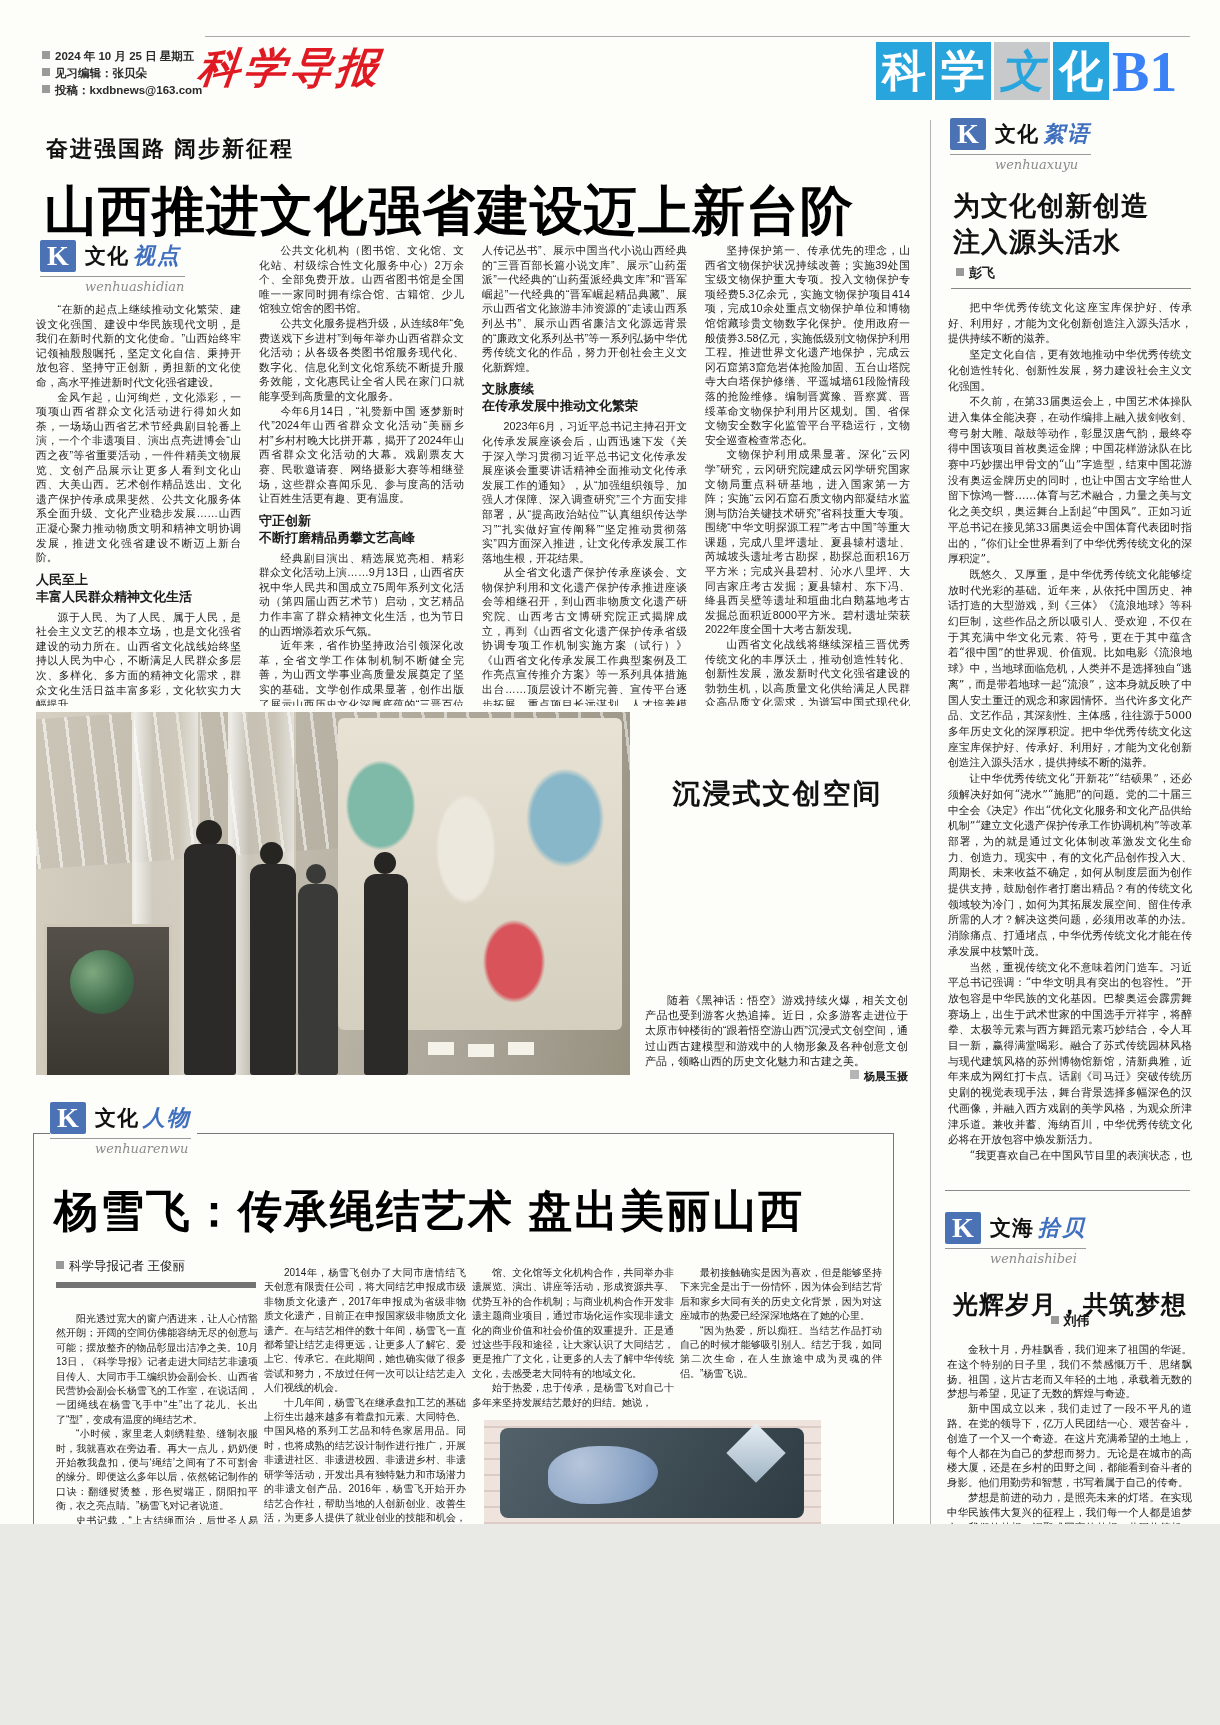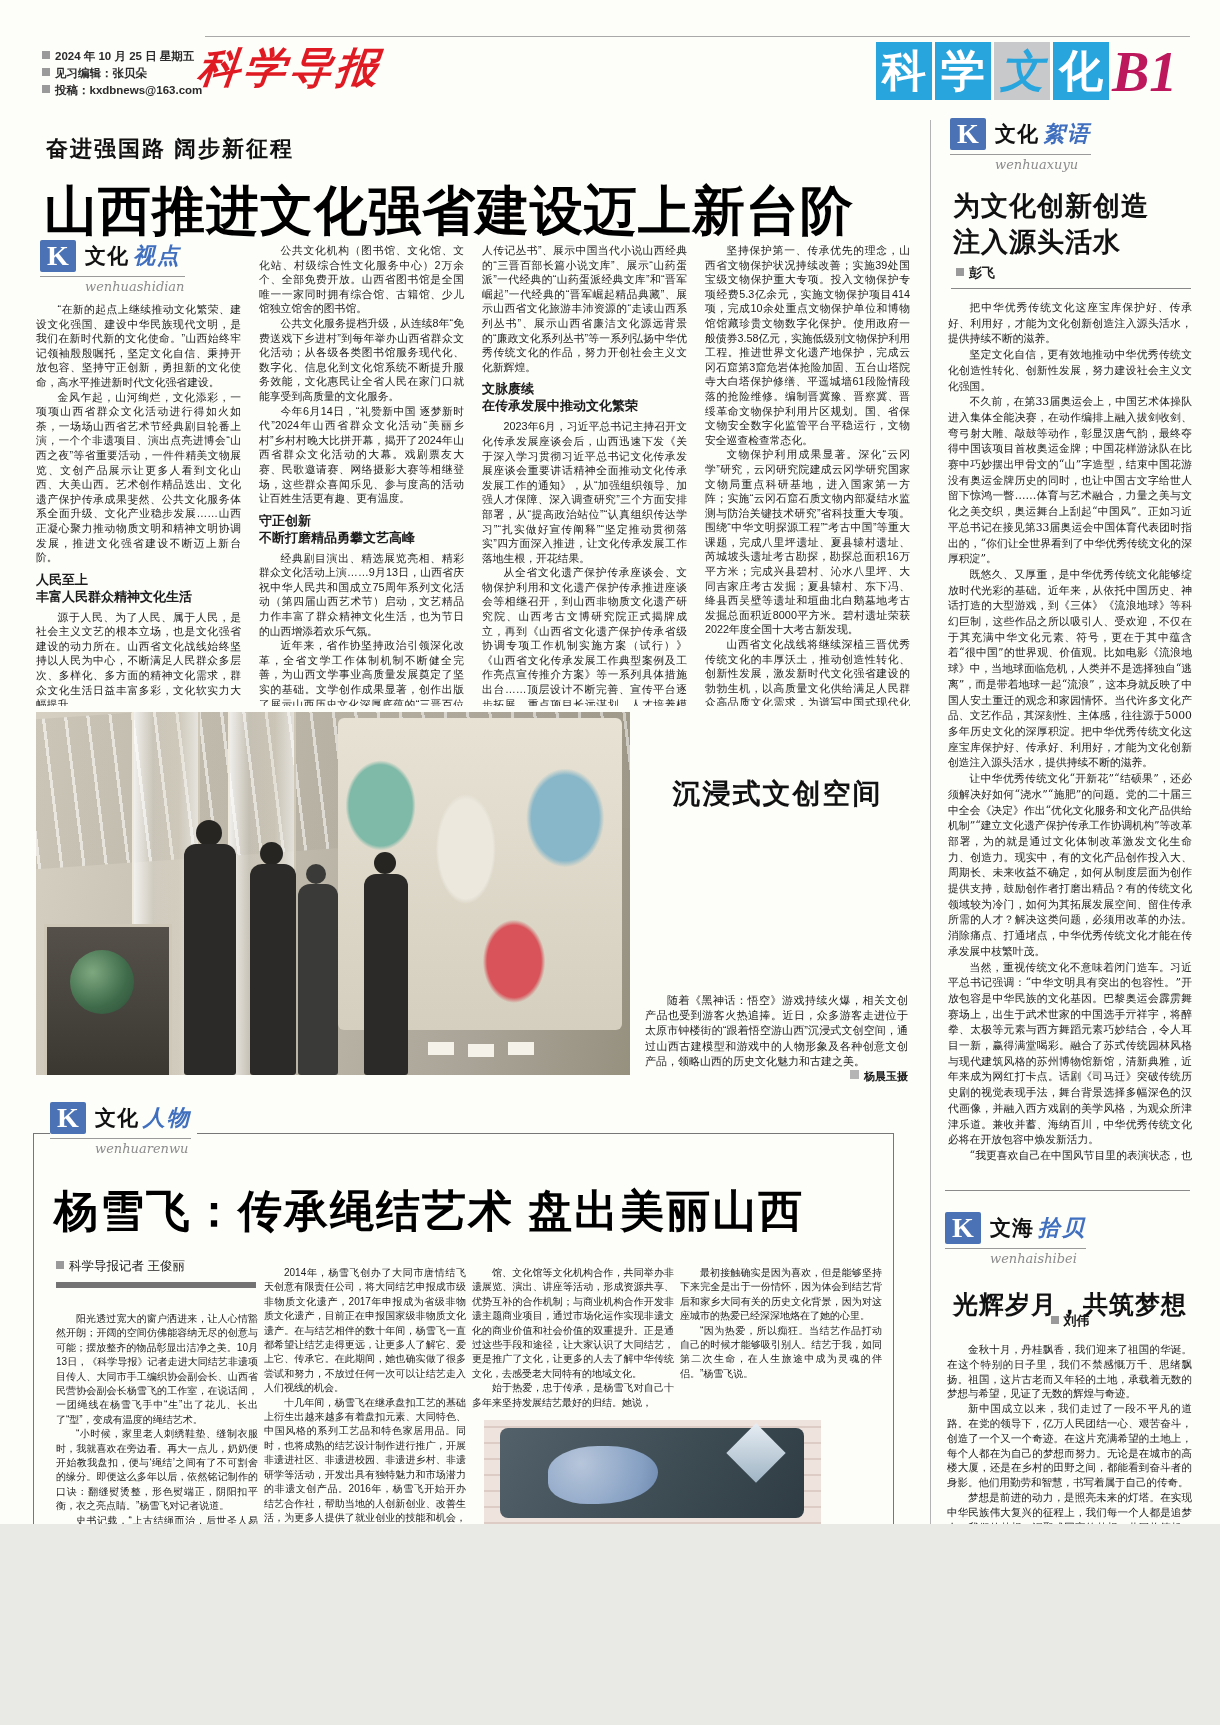--- a/index.html
+++ b/index.html
@@ -6,21 +6,21 @@
   #page{position:relative;width:1220px;height:1524px;background:#fdfdfa;font-family:"Liberation Sans",sans-serif;color:#151515;overflow:hidden;}
   .hline{position:absolute;height:1px;background:#a9a9a9;}
   .vline{position:absolute;width:1px;background:#b3b3b3;}
   .sq{display:inline-block;width:8px;height:8px;background:#9a9a9a;margin-right:5px;vertical-align:1px;}
   
   .hdr-info{position:absolute;left:42px;top:48px;font-size:11.5px;line-height:17px;color:#2a2a2a;font-weight:600;}
   .masthead{position:absolute;left:198px;top:40px;font-family:"DejaVu Serif",serif;font-style:italic;font-weight:bold;font-size:42px;color:#e01a22;transform:skewX(-6deg);letter-spacing:4px;}
   .secbox{position:absolute;top:42px;display:flex;gap:3px;left:876px;}
   .secbox .b{width:56px;height:58px;display:flex;align-items:center;justify-content:center;font-size:44px;font-weight:bold;color:#fff;background:#29a5de;}
   .secbox .b.gray{background:#c8c9cb;color:#29a5de;font-family:"DejaVu Serif",serif;font-style:italic;}
-  .pageno{position:absolute;left:1112px;top:40px;font-family:"Liberation Serif",serif;font-weight:bold;font-size:56px;color:#be185d;font-style:italic;}
+  .pageno{position:absolute;left:1112px;top:40px;font-family:"Liberation Serif",serif;font-weight:bold;font-size:56px;color:#3b82f6;}
   
   .badge{position:absolute;background:#fdfdfa;padding:2px 6px 0 0;}
   .badge .row{display:flex;align-items:center;border-bottom:1px solid #9a9a9a;padding-bottom:4px;}
   .badge .kbox{width:36px;height:32px;background:#4a72b4;color:#fff;font-family:"Liberation Serif",serif;font-weight:bold;font-size:28px;display:flex;align-items:center;justify-content:center;border-radius:2px;}
   .badge .black{font-size:21px;font-weight:bold;color:#111;margin-left:9px;letter-spacing:1px;}
   .badge .blue{font-size:22px;font-weight:bold;color:#3f6fbe;font-family:"DejaVu Serif",serif;font-style:italic;margin-left:4px;letter-spacing:2px;}
   .badge .py{font-family:"DejaVu Serif",serif;font-style:italic;color:#8b8b8b;font-size:13px;margin-left:45px;margin-top:2px;}
   
   .kicker{position:absolute;left:46px;top:134px;font-size:22px;font-weight:bold;color:#111;letter-spacing:2px;}
   .headline{position:absolute;left:44px;top:176px;width:866px;font-size:53px;font-weight:bold;letter-spacing:1px;color:#000;white-space:nowrap;}

